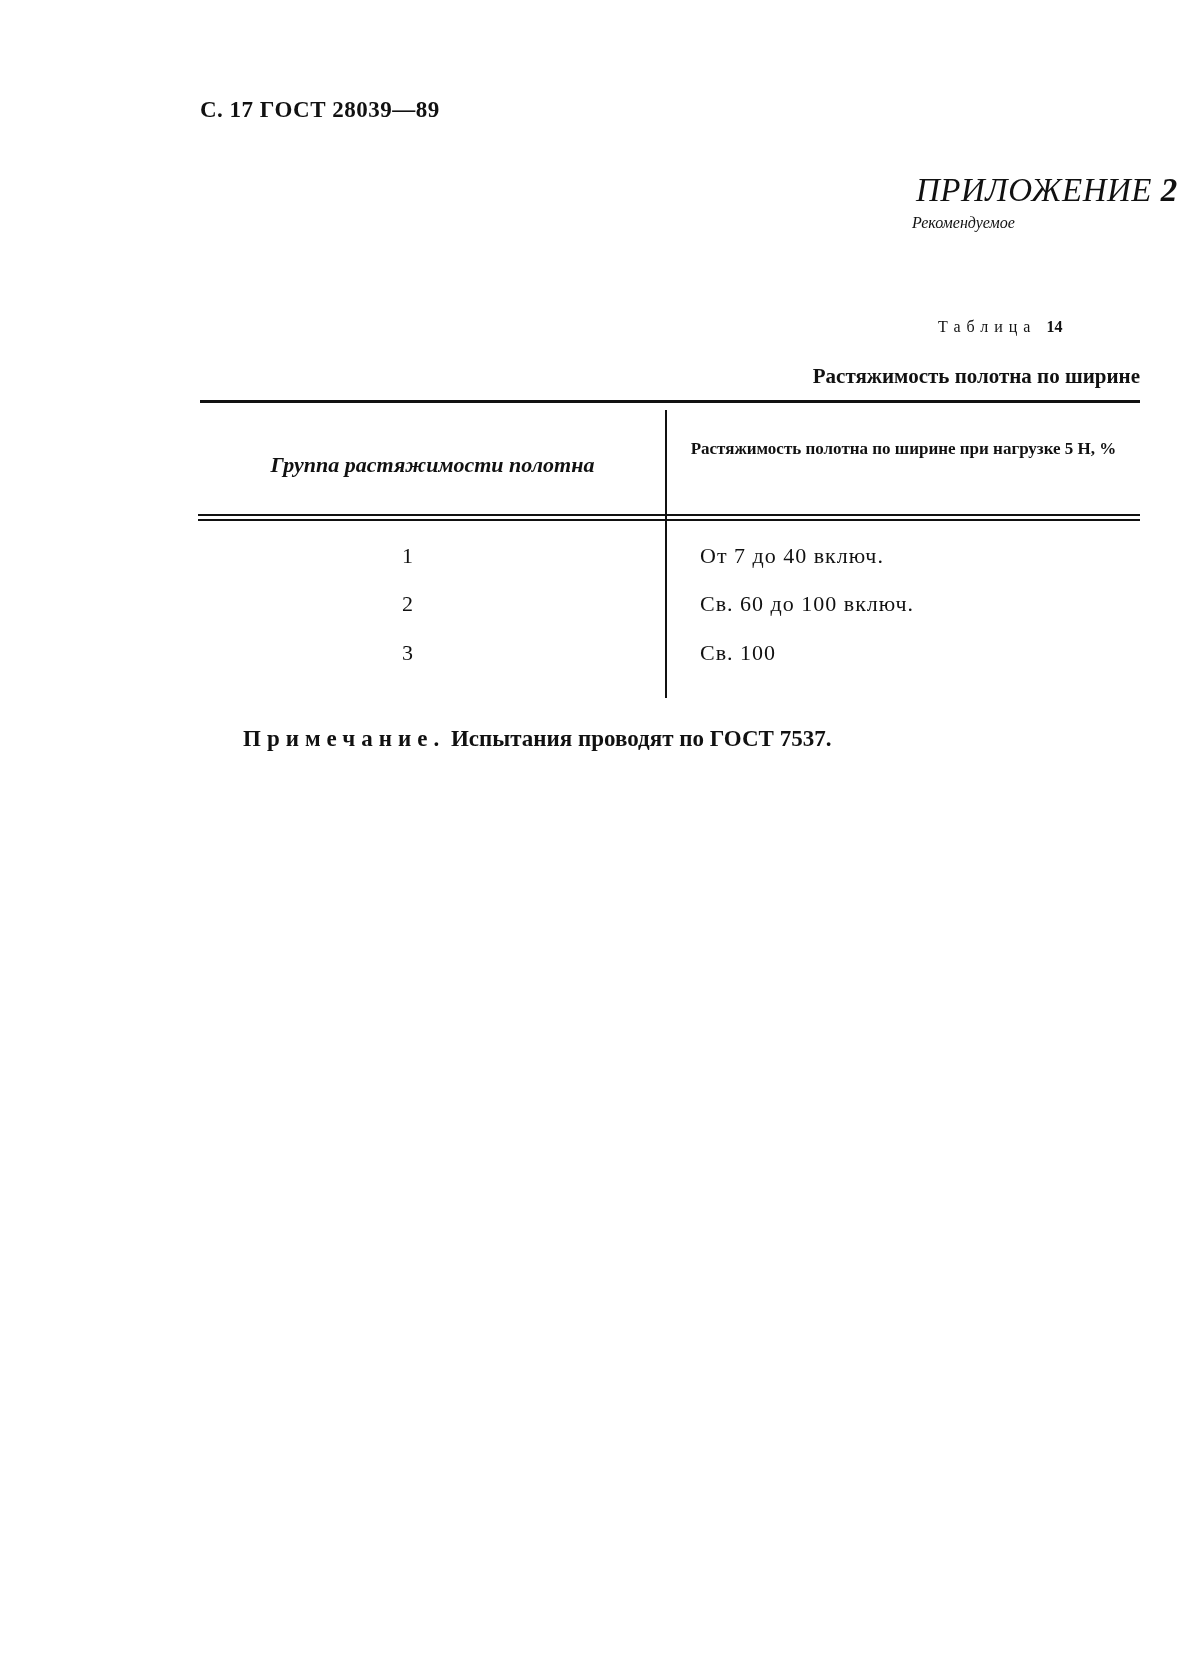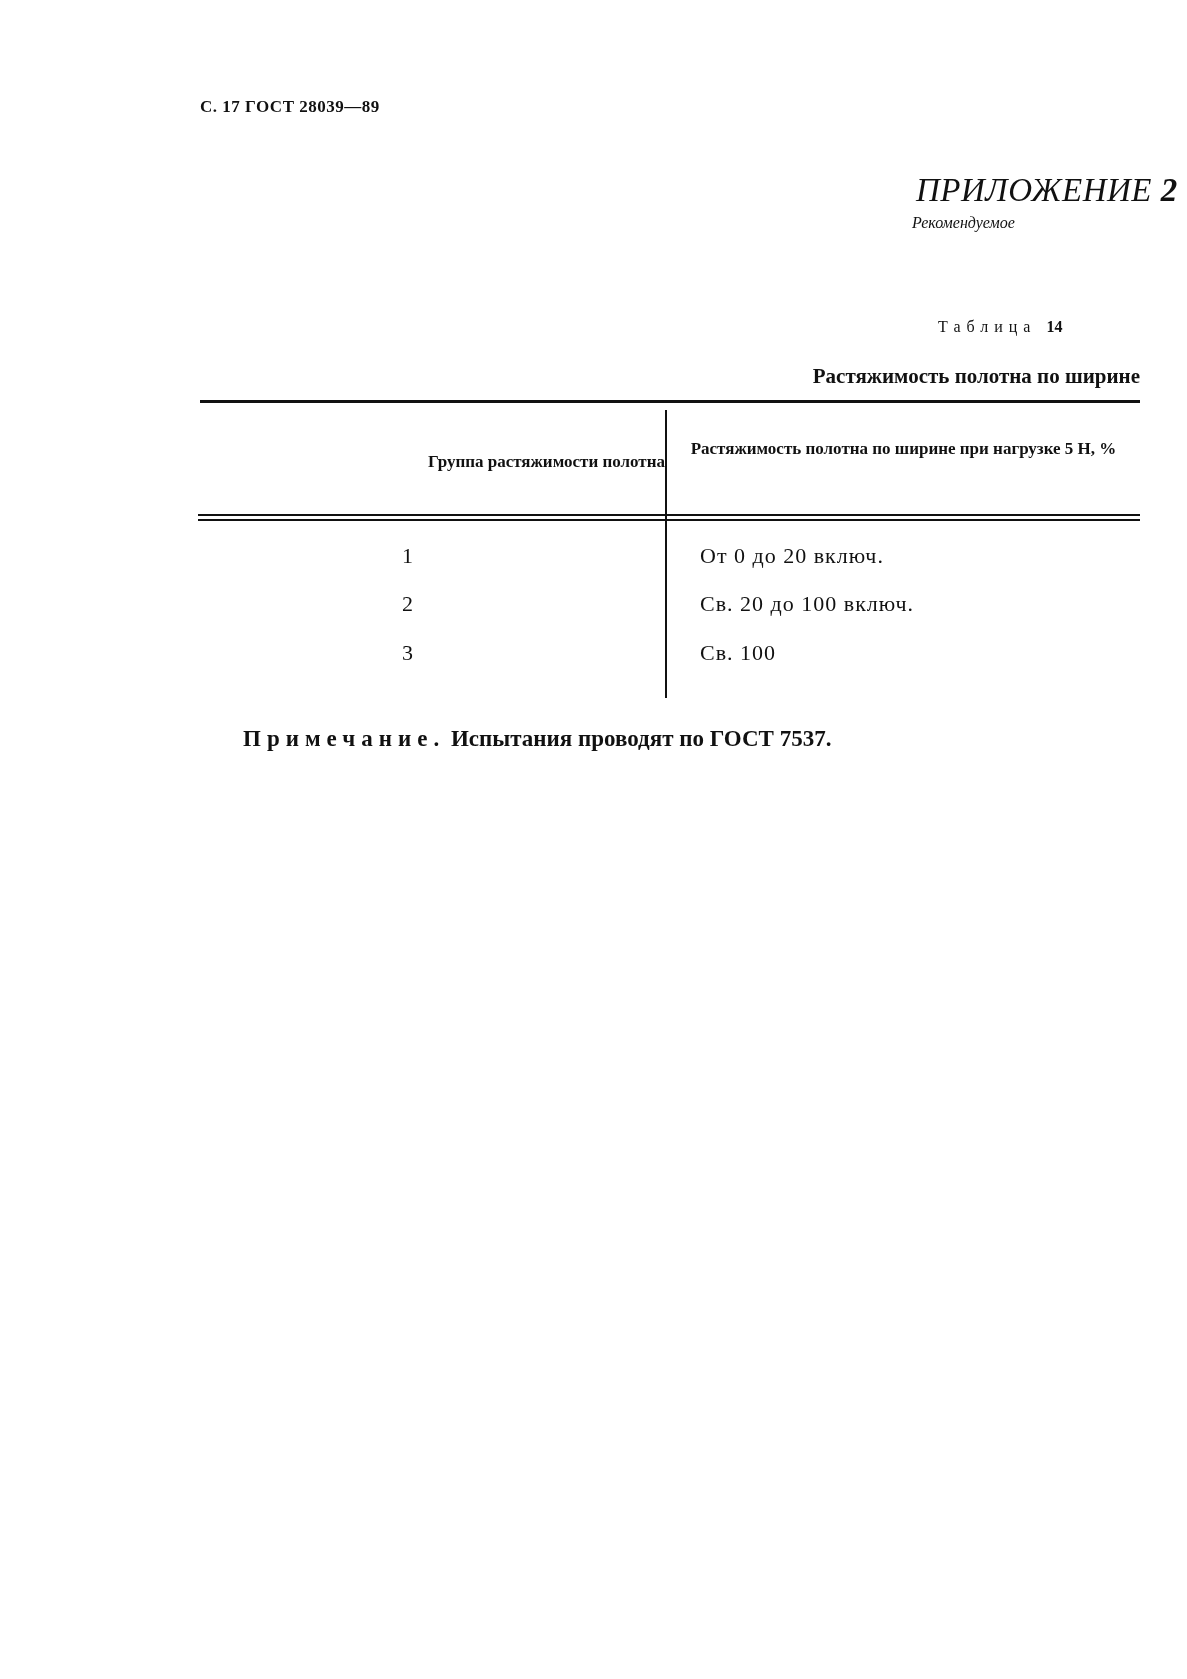--- a/index.html
+++ b/index.html
@@ -1,31 +1,31 @@
 <!DOCTYPE html>
 <html><head>
 <meta charset="utf-8">
 <style>
   html, body { margin: 0; padding: 0; background: #ffffff; }
   body { width: 1187px; height: 1679px; position: relative; overflow: hidden;
          font-family: "Liberation Serif", "DejaVu Serif", serif; color: #111; }
   .abs { position: absolute; white-space: nowrap; }
-  .header { left: 200px; top: 97px; font-size: 17px; font-weight: bold; letter-spacing: 0.5px; }
+  .header { left: 200px; top: 97px; font-size: 23px; font-weight: bold; letter-spacing: 0.5px; }
   .appendix { left: 916px; top: 172px; font-size: 33px; font-style: italic; letter-spacing: 0.5px; }
   .appendix .num { font-weight: bold; }
   .recommended { left: 912px; top: 214px; font-size: 16px; font-style: italic; }
   .tabnum { left: 938px; top: 318px; font-size: 16px; letter-spacing: 6px; }
   .tabnum .n { font-weight: bold; letter-spacing: 0; }
   .title { left: 200px; width: 940px; top: 364px; text-align: right; font-size: 21px; font-weight: bold; }
   .rule { position: absolute; background: #111; }
   .top-rule { left: 200px; top: 400px; width: 940px; height: 3px; }
   .dbl-rule-a { left: 198px; top: 514px; width: 942px; height: 2px; }
   .dbl-rule-b { left: 198px; top: 519px; width: 942px; height: 2px; }
   .vdiv { left: 665px; top: 410px; width: 2px; height: 288px; }
-  .col1-head { left: 200px; width: 465px; top: 452px; text-align: right; font-size: 17px; font-weight: bold; }
+  .col1-head { left: 200px; width: 465px; top: 452px; text-align: center; font-size: 22px; font-weight: bold; font-style: italic; }
   .col2-head { left: 667px; width: 473px; top: 440px; text-align: center; font-size: 17px; font-weight: bold; line-height: 18px; white-space: normal; }
   .cell-num { left: 200px; width: 415px; text-align: center; font-size: 22px; }
   .cell-val { left: 700px; font-size: 22px; letter-spacing: 1px; }
   .r1 { top: 543px; } .r2 { top: 591px; } .r3 { top: 640px; }
   .note { left: 243px; top: 726px; font-size: 23px; font-weight: bold; }
   .note .lbl { letter-spacing: 6px; }
 </style>
 </head>
 <body>
 
@@ -46,22 +46,22 @@
 
 <div class="rule top-rule"></div>
 <div class="rule vdiv"></div>
 <div class="rule dbl-rule-a"></div>
 <div class="rule dbl-rule-b"></div>
 
 <div class="abs col1-head">Группа растяжимости полотна</div>
 <div class="abs col2-head">Растяжимость полотна по ширине при нагрузке 5 Н, %</div>
 
 <div class="abs cell-num r1">1</div>
-<div class="abs cell-val r1">От 0 до 20 включ.</div>
+<div class="abs cell-val r1">От 7 до 40 включ.</div>
 <div class="abs cell-num r2">2</div>
-<div class="abs cell-val r2">Св. 20 до 100 включ.</div>
+<div class="abs cell-val r2">Св. 60 до 100 включ.</div>
 <div class="abs cell-num r3">3</div>
 <div class="abs cell-val r3">Св. 100</div>
 
 <div class="abs note">
   <span class="lbl">Примечание.</span>
   <span>Испытания проводят по ГОСТ 7537.</span>
 </div>
 
 </body></html>

